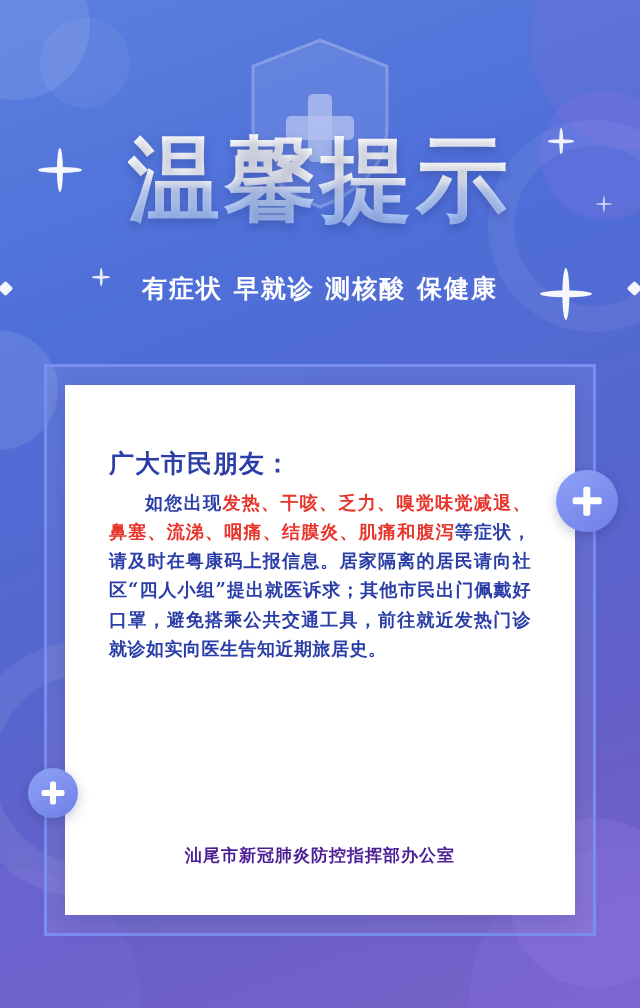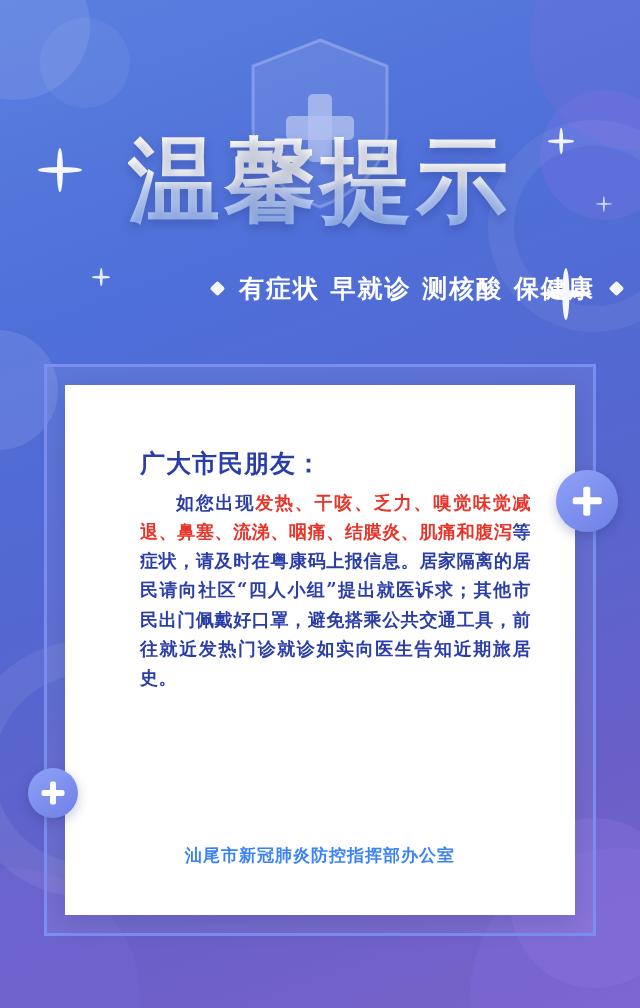--- a/index.html
+++ b/index.html
@@ -121,44 +121,44 @@
 
   
   .heading-wrap {
     position: absolute;
     left: 0; right: 0;
     top: 132px;
     text-align: center;
   }
   .heading {
     display: inline-block;
-    font-family: Liberation Sans, sans-serif;
+    font-family: Liberation Serif, serif;
     font-weight: bold;
     font-size: 92px;
     line-height: 1.05;
     letter-spacing: 4px;
     background: linear-gradient(180deg, #ffffff 0%, #ffffff 48%, #cfe0ff 62%, #9fc2ff 100%);
     -webkit-background-clip: text;
     background-clip: text;
     color: transparent;
     -webkit-text-fill-color: transparent;
     text-shadow: 0 4px 10px rgba(20,30,90,0.25);
     white-space: nowrap;
     text-align: center;
   }
 
   
   .sub-wrap {
     position: absolute;
-    left: 0; right: 18px;
+    left: 0; right: 0;
     top: 272px;
     display: flex;
     align-items: center;
-    justify-content: flex-end;
-    gap: 16px;
+    justify-content: space-between;
+    gap: 10px;
   }
   .diamond {
     width: 11px;
     height: 11px;
     background: #ffffff;
     transform: rotate(45deg);
     border-radius: 2px;
     opacity: .95;
   }
   .subtitle {
@@ -185,21 +185,20 @@
     position: absolute;
     left: 18px;
     top: 18px;
     right: 18px;
     bottom: 18px;
     background: #ffffff;
     box-shadow: 0 6px 24px rgba(25,35,95,0.18);
   }
   .card-body {
     padding: 62px 44px 0 44px;
-    margin-left: 31px;
   }
   .salutation {
     color: #2b3ea8;
     font-family: "DejaVu Serif", serif;
     font-weight: bold;
     font-size: 25px;
     margin: 0 0 8px 0;
     letter-spacing: 1px;
   }
   .para {
@@ -214,21 +213,21 @@
     letter-spacing: 0.5px;
   }
   .hl {
     color: #e8342a;
   }
   .signature {
     position: absolute;
     left: 0; right: 0;
     bottom: 48px;
     text-align: center;
-    color: #3b82f6;
+    color: #4c1d95;
     font-family: "DejaVu Serif", serif;
     font-weight: bold;
     font-size: 17px;
     letter-spacing: 1px;
   }
 
   
   .plus-badge {
     position: absolute;
     border-radius: 50%;

